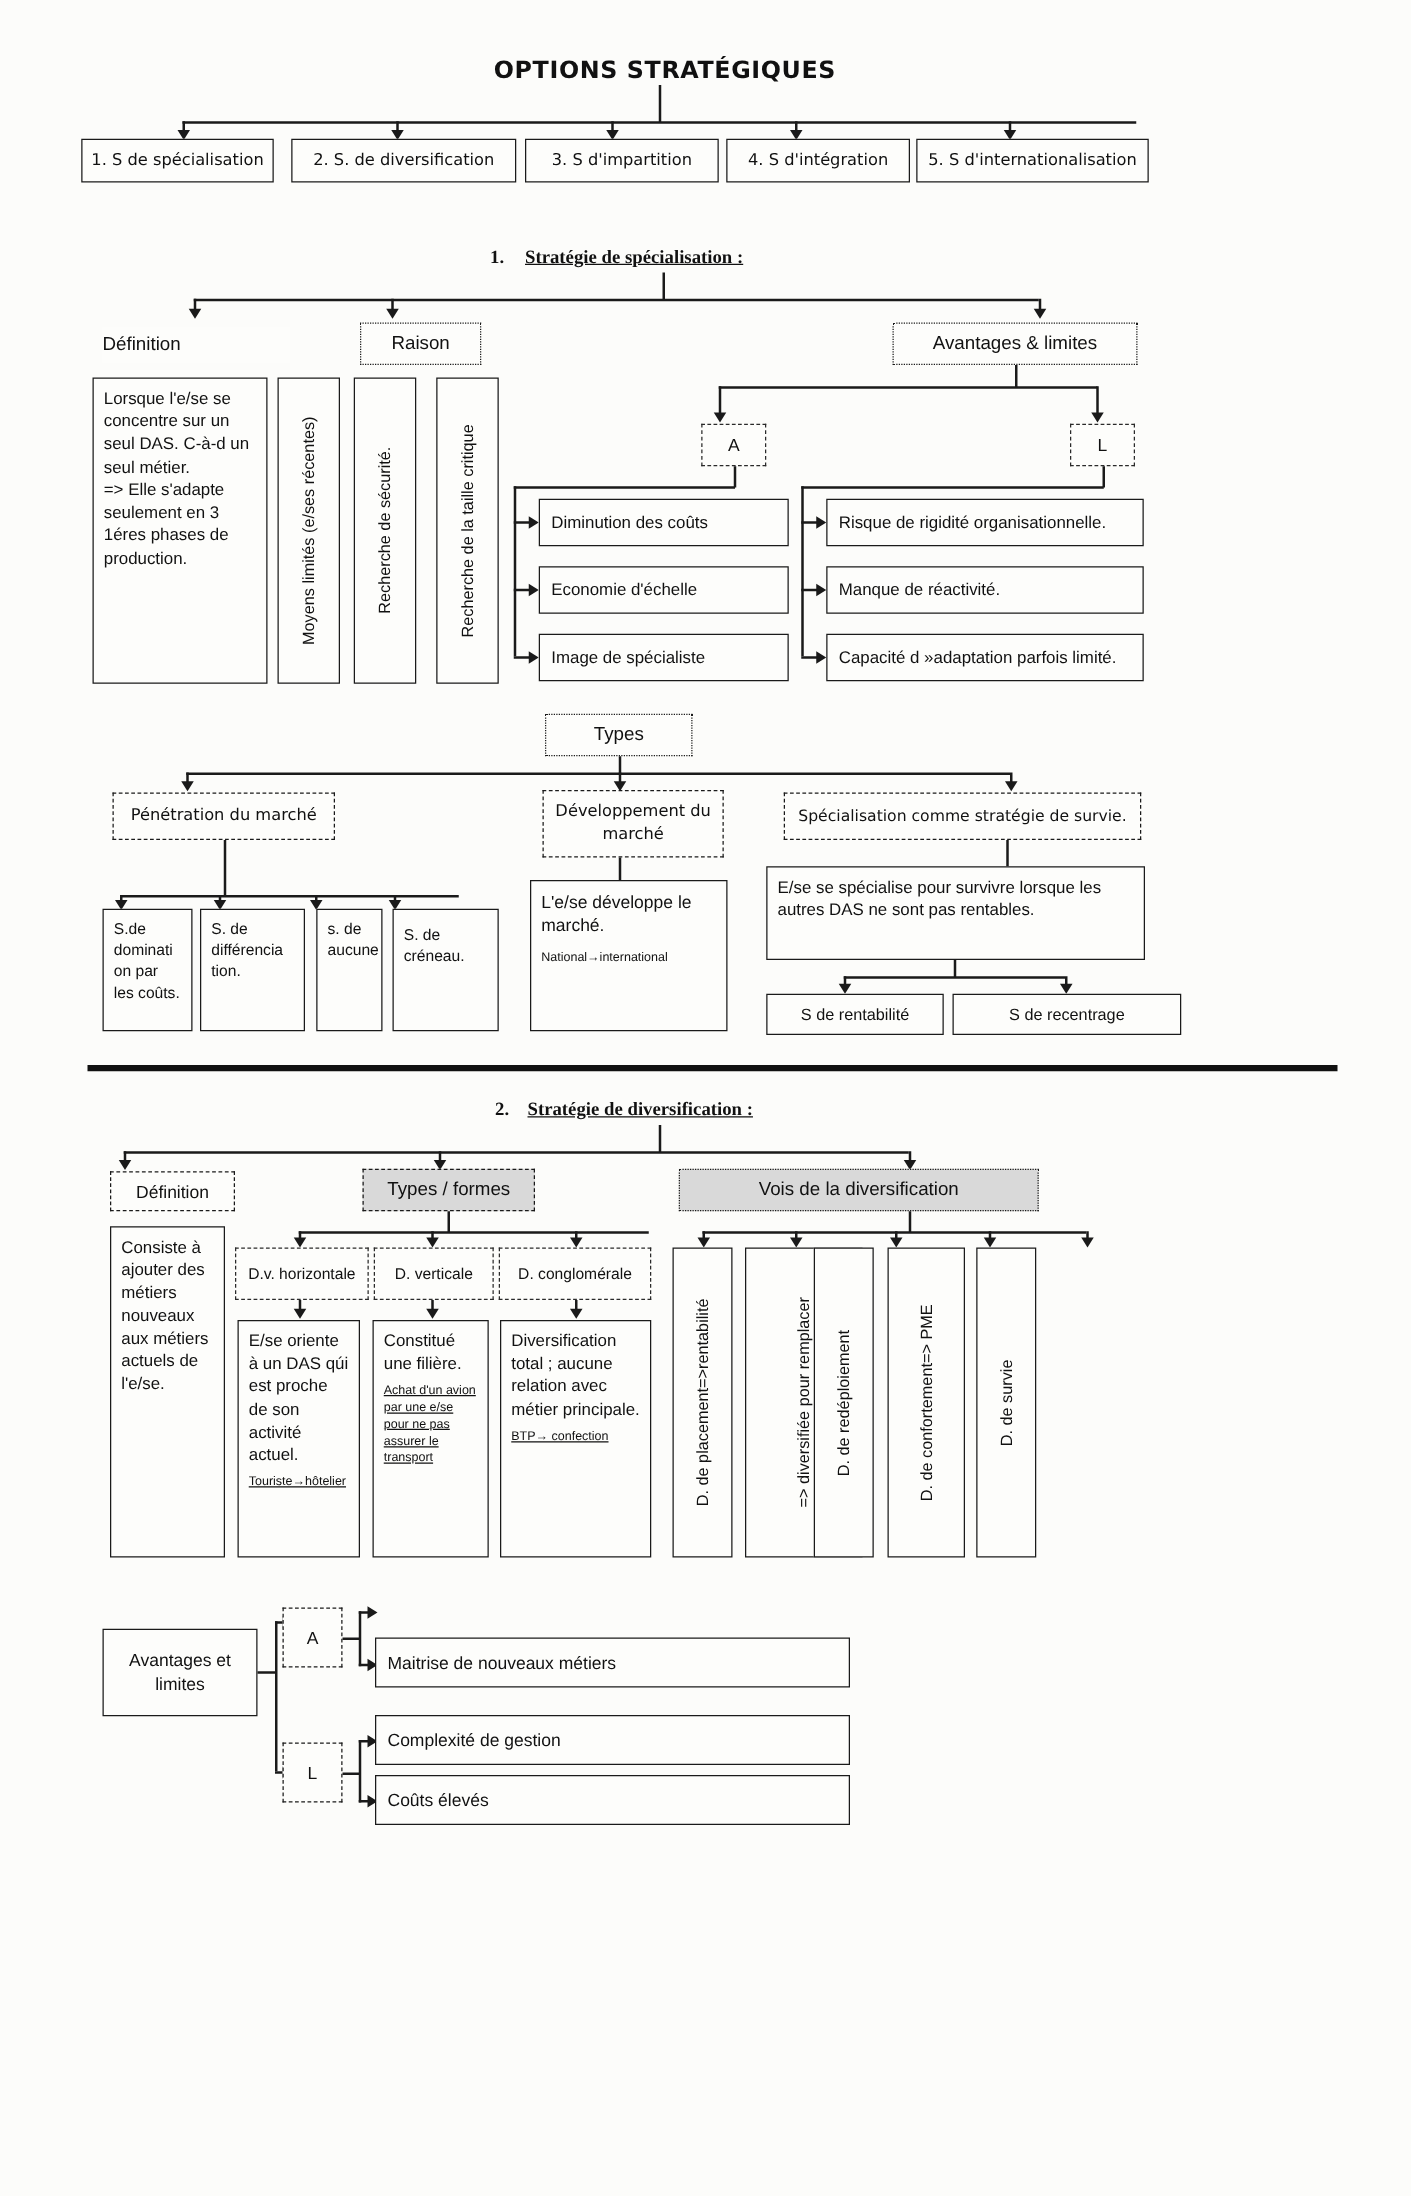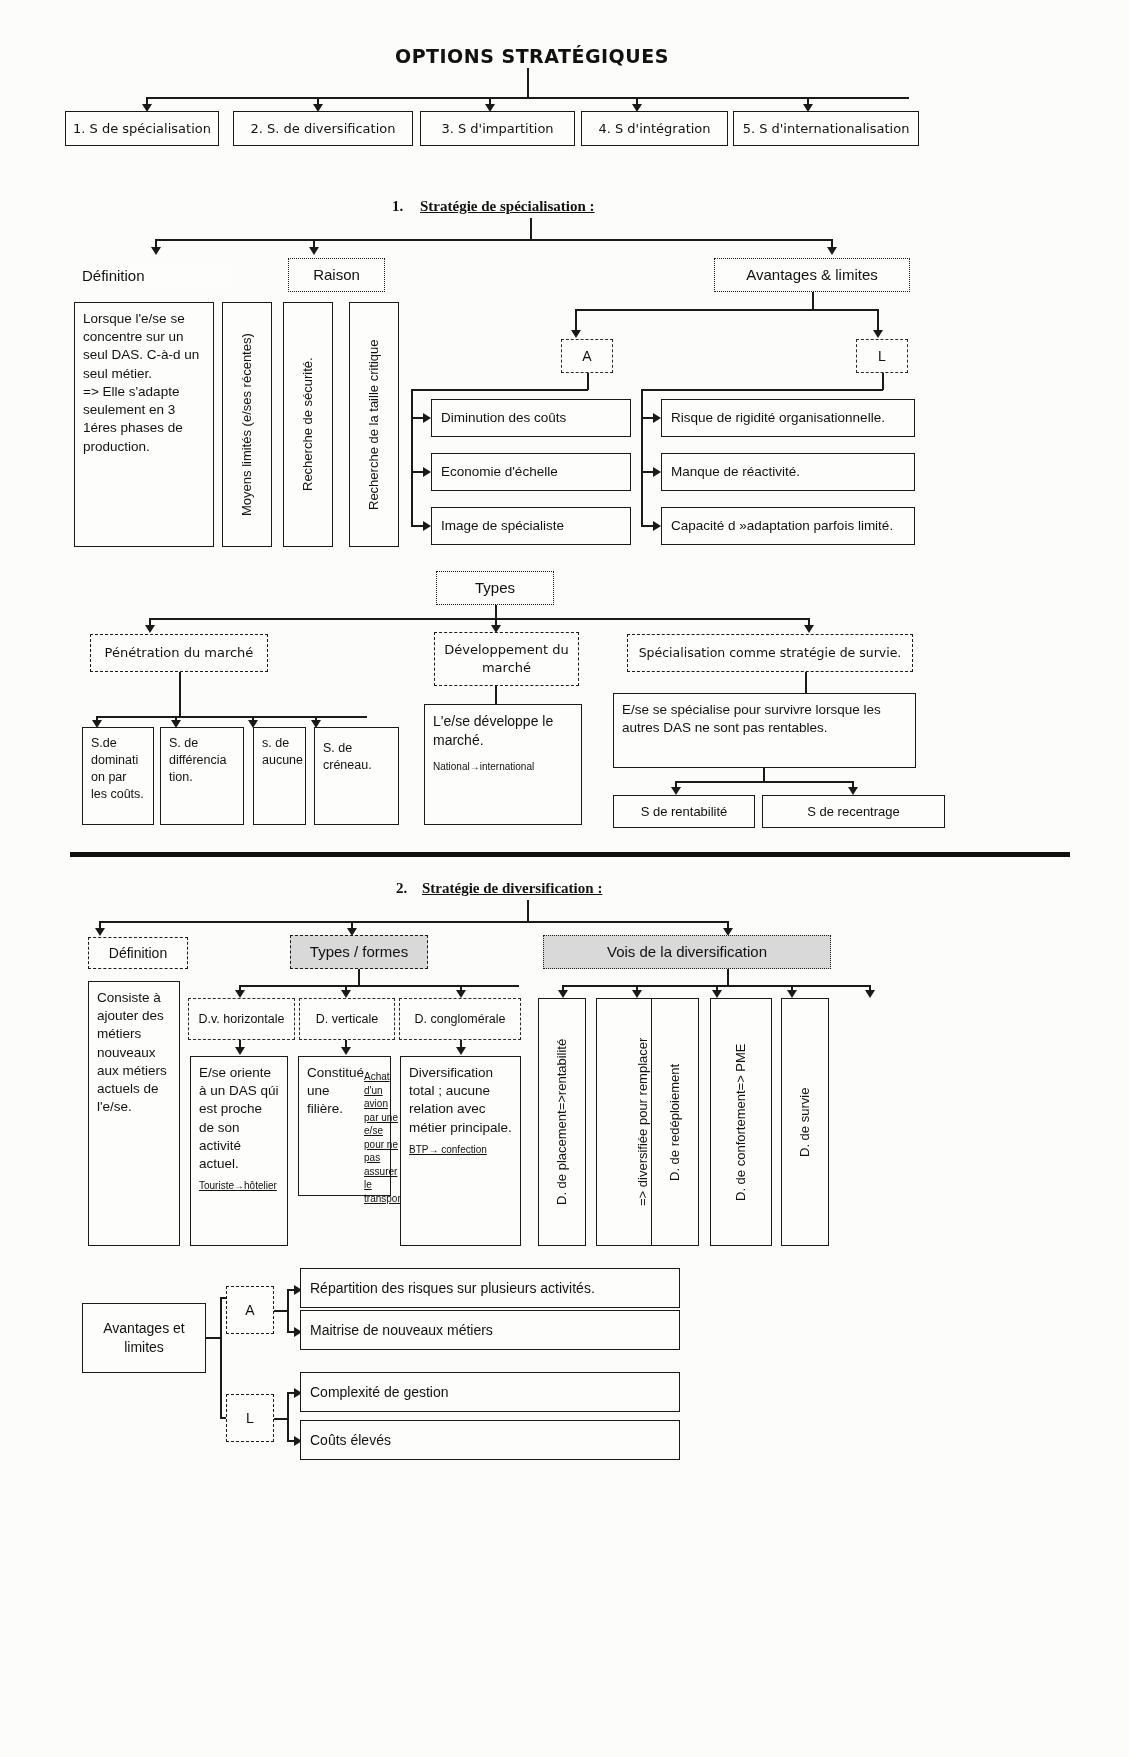--- a/index.html
+++ b/index.html
@@ -323,21 +323,21 @@
   <div class="arrow" style="left:235px;top:1047px;"></div>
   <div class="line v" style="left:345px;top:1040px;height:9px;"></div>
   <div class="arrow" style="left:341px;top:1047px;"></div>
   <div class="line v" style="left:460px;top:1040px;height:9px;"></div>
   <div class="arrow" style="left:456px;top:1047px;"></div>
 
   <div class="node solid topleft" style="left:190px;top:1056px;width:98px;height:190px;font-size:13.5px;flex-direction:column;align-items:flex-start;">
       <span>E/se oriente à un DAS qúi est proche de son activité actuel.</span>
         <span class="xsmall und" style="margin-top:6px;">Touriste→hôtelier</span>
     </div>
-  <div class="node solid topleft" style="left:298px;top:1056px;width:93px;height:140px;font-size:13.5px;align-items:flex-start;">
+  <div class="node solid topleft" style="left:298px;top:1056px;width:93px;height:190px;font-size:13.5px;flex-direction:column;align-items:flex-end;">
       <span>Constitué une filière.</span>
         <span class="xsmall und" style="margin-top:6px;">Achat d'un avion par une e/se pour ne pas assurer le transport</span>
     </div>
   <div class="node solid topleft" style="left:400px;top:1056px;width:121px;height:190px;font-size:13.5px;flex-direction:column;align-items:flex-start;">
       <span>Diversification total ; aucune relation avec métier principale.</span>
         <span class="xsmall und" style="margin-top:6px;">BTP→ confection</span>
     </div>
 
   <div class="line v" style="left:727px;top:969px;height:17px;"></div>
   <div class="line h" style="left:562px;top:985px;width:307px;"></div>
@@ -386,23 +386,20 @@
       <span>L</span>
     </div>
 
   <div class="line h" style="left:274px;top:1310px;width:14px;"></div>
   <div class="line v" style="left:287px;top:1289px;height:44px;"></div>
   <div class="line h" style="left:287px;top:1289px;width:9px;"></div>
   <div class="arrow-r" style="left:294px;top:1285px;"></div>
   <div class="line h" style="left:287px;top:1331px;width:9px;"></div>
   <div class="arrow-r" style="left:294px;top:1327px;"></div>
 
-  <div class="node solid left" style="left:300px;top:1268px;width:380px;height:40px;font-size:14px;">
-      <span>Répartition des risques sur plusieurs activités.</span>
-    </div>
   <div class="node solid left" style="left:300px;top:1310px;width:380px;height:40px;font-size:14px;">
       <span>Maitrise de nouveaux métiers</span>
     </div>
 
   <div class="line h" style="left:274px;top:1418px;width:14px;"></div>
   <div class="line v" style="left:287px;top:1392px;height:50px;"></div>
   <div class="line h" style="left:287px;top:1392px;width:9px;"></div>
   <div class="arrow-r" style="left:294px;top:1388px;"></div>
   <div class="line h" style="left:287px;top:1440px;width:9px;"></div>
   <div class="arrow-r" style="left:294px;top:1436px;"></div>

